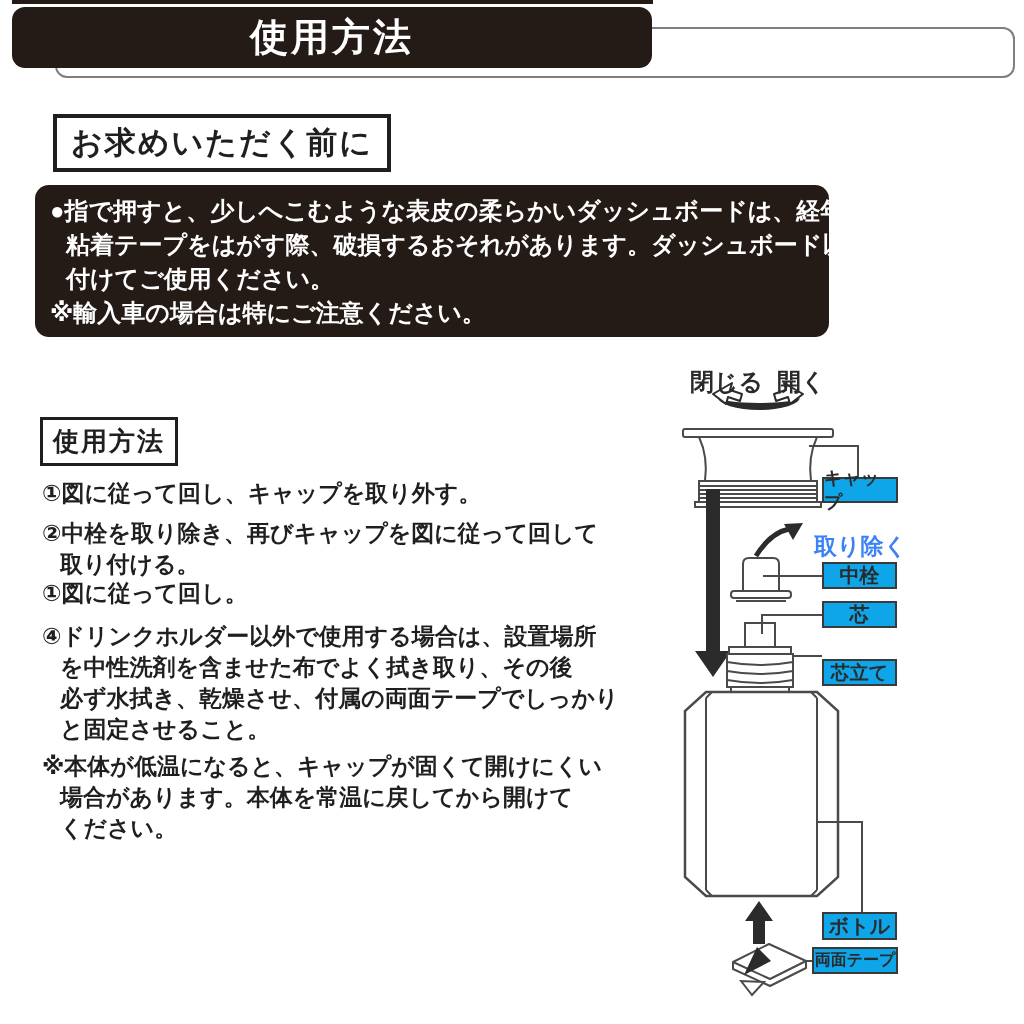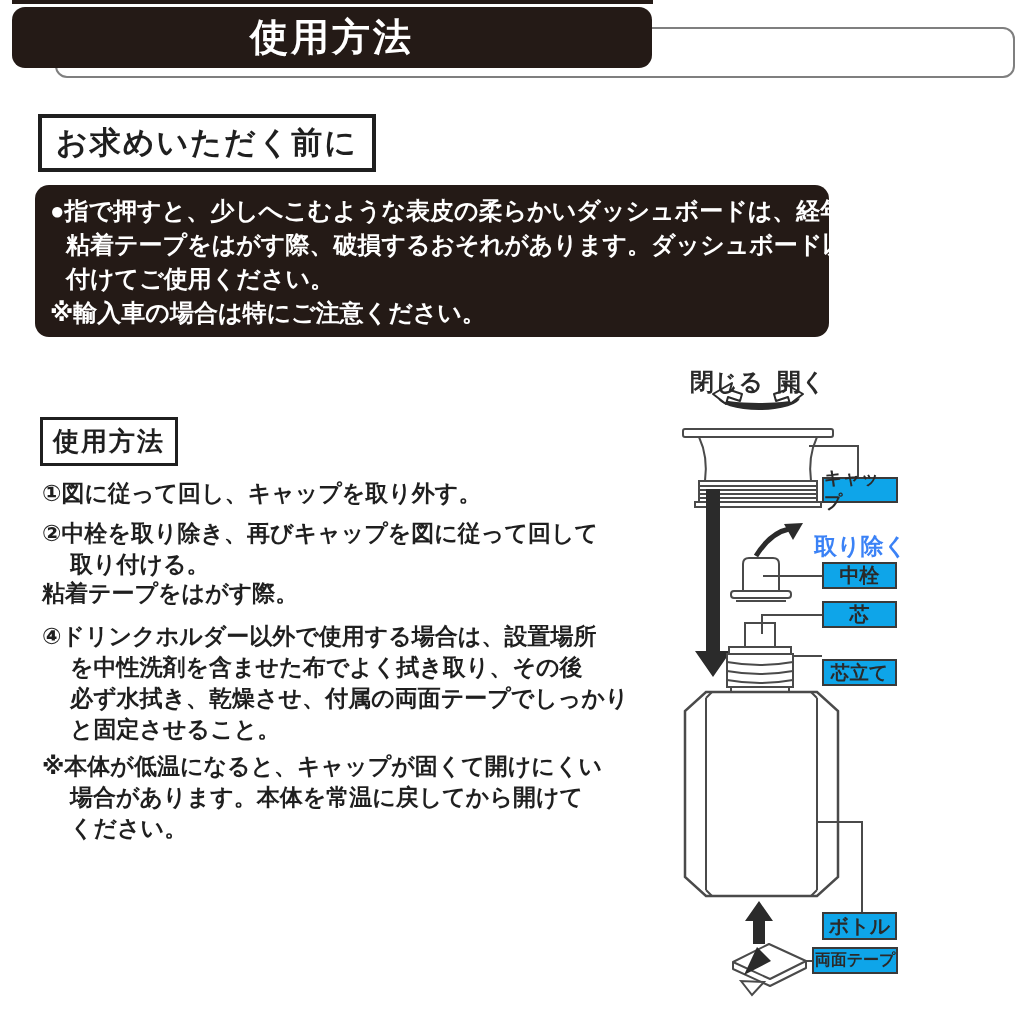--- a/index.html
+++ b/index.html
@@ -9,34 +9,34 @@
 
   
   #top-edge-bar{left:12px;top:0;width:641px;height:4px;background:#241a16;}
   #header-white-bar{left:55px;top:27px;width:956px;height:47px;background:#ffffff;
         border:2px solid #7f7f7f;border-radius:12px;}
   #header-bar{left:12px;top:7px;width:640px;height:61px;background:#241a16;border-radius:13px;
         display:flex;align-items:center;justify-content:center;}
   #header-title{color:#ffffff;font-size:38px;font-weight:bold;letter-spacing:3px;}
 
   
-  #notice-heading-box{left:38px;top:114px;border:4px solid #1f1f1f;background:#fff;
+  #notice-heading-box{left:53px;top:114px;border:4px solid #1f1f1f;background:#fff;
         padding:4px 14px;font-size:31px;font-weight:bold;letter-spacing:2px;}
   #warning-box{left:35px;top:185px;width:794px;height:152px;box-sizing:border-box;
         background:#241a16;border-radius:14px;color:#ffffff;padding:9px 15px;
         font-size:24px;font-weight:bold;line-height:34px;}
   .wline{white-space:nowrap;}
   .wline.ind{padding-left:16px;}
 
   
   #usage-heading-box{left:40px;top:417px;border:3px solid #1f1f1f;background:#fff;
         padding:4px 10px;font-size:26px;font-weight:bold;letter-spacing:2px;}
   .step{left:42px;width:600px;font-size:23px;font-weight:600;line-height:31px;}
   .step div{white-space:nowrap;}
-  .step .cont{margin-left:28px;}
+  .step .cont{margin-left:18px;}
   #step-1{top:478px;} #step-2{top:518px;} #step-3{top:578px;}
   #step-4{top:621px;} #usage-note{top:751px;}
 
   
   .rot-label{font-size:24px;font-weight:bold;color:#2a2a2a;}
   #close-label{left:690px;top:366px;}
   #open-label{left:777px;top:366px;}
   #remove-label{left:814px;top:531px;font-size:23px;font-weight:bold;color:#3b82f6;}
   .part-box{border:2px solid #3a3a3a;background:#0ea5e9;box-sizing:border-box;
         display:flex;align-items:center;justify-content:center;
@@ -73,21 +73,21 @@
   <div class="abs" id="usage-heading-box">使用方法</div>
 
   <div class="abs step" id="step-1">
     <div>①図に従って回し、キャップを取り外す。</div>
   </div>
   <div class="abs step" id="step-2">
     <div>②中栓を取り除き、再びキャップを図に従って回して</div>
     <div class="cont">取り付ける。</div>
   </div>
   <div class="abs step" id="step-3">
-    <div>粘着テープをはがす際。</div>
+    <div>①図に従って回し。</div>
   </div>
   <div class="abs step" id="step-4">
     <div>④ドリンクホルダー以外で使用する場合は、設置場所</div>
     <div class="cont">を中性洗剤を含ませた布でよく拭き取り、その後</div>
     <div class="cont">必ず水拭き、乾燥させ、付属の両面テープでしっかり</div>
     <div class="cont">と固定させること。</div>
   </div>
   <div class="abs step" id="usage-note">
     <div>※本体が低温になると、キャップが固くて開けにくい</div>
     <div class="cont">場合があります。本体を常温に戻してから開けて</div>

